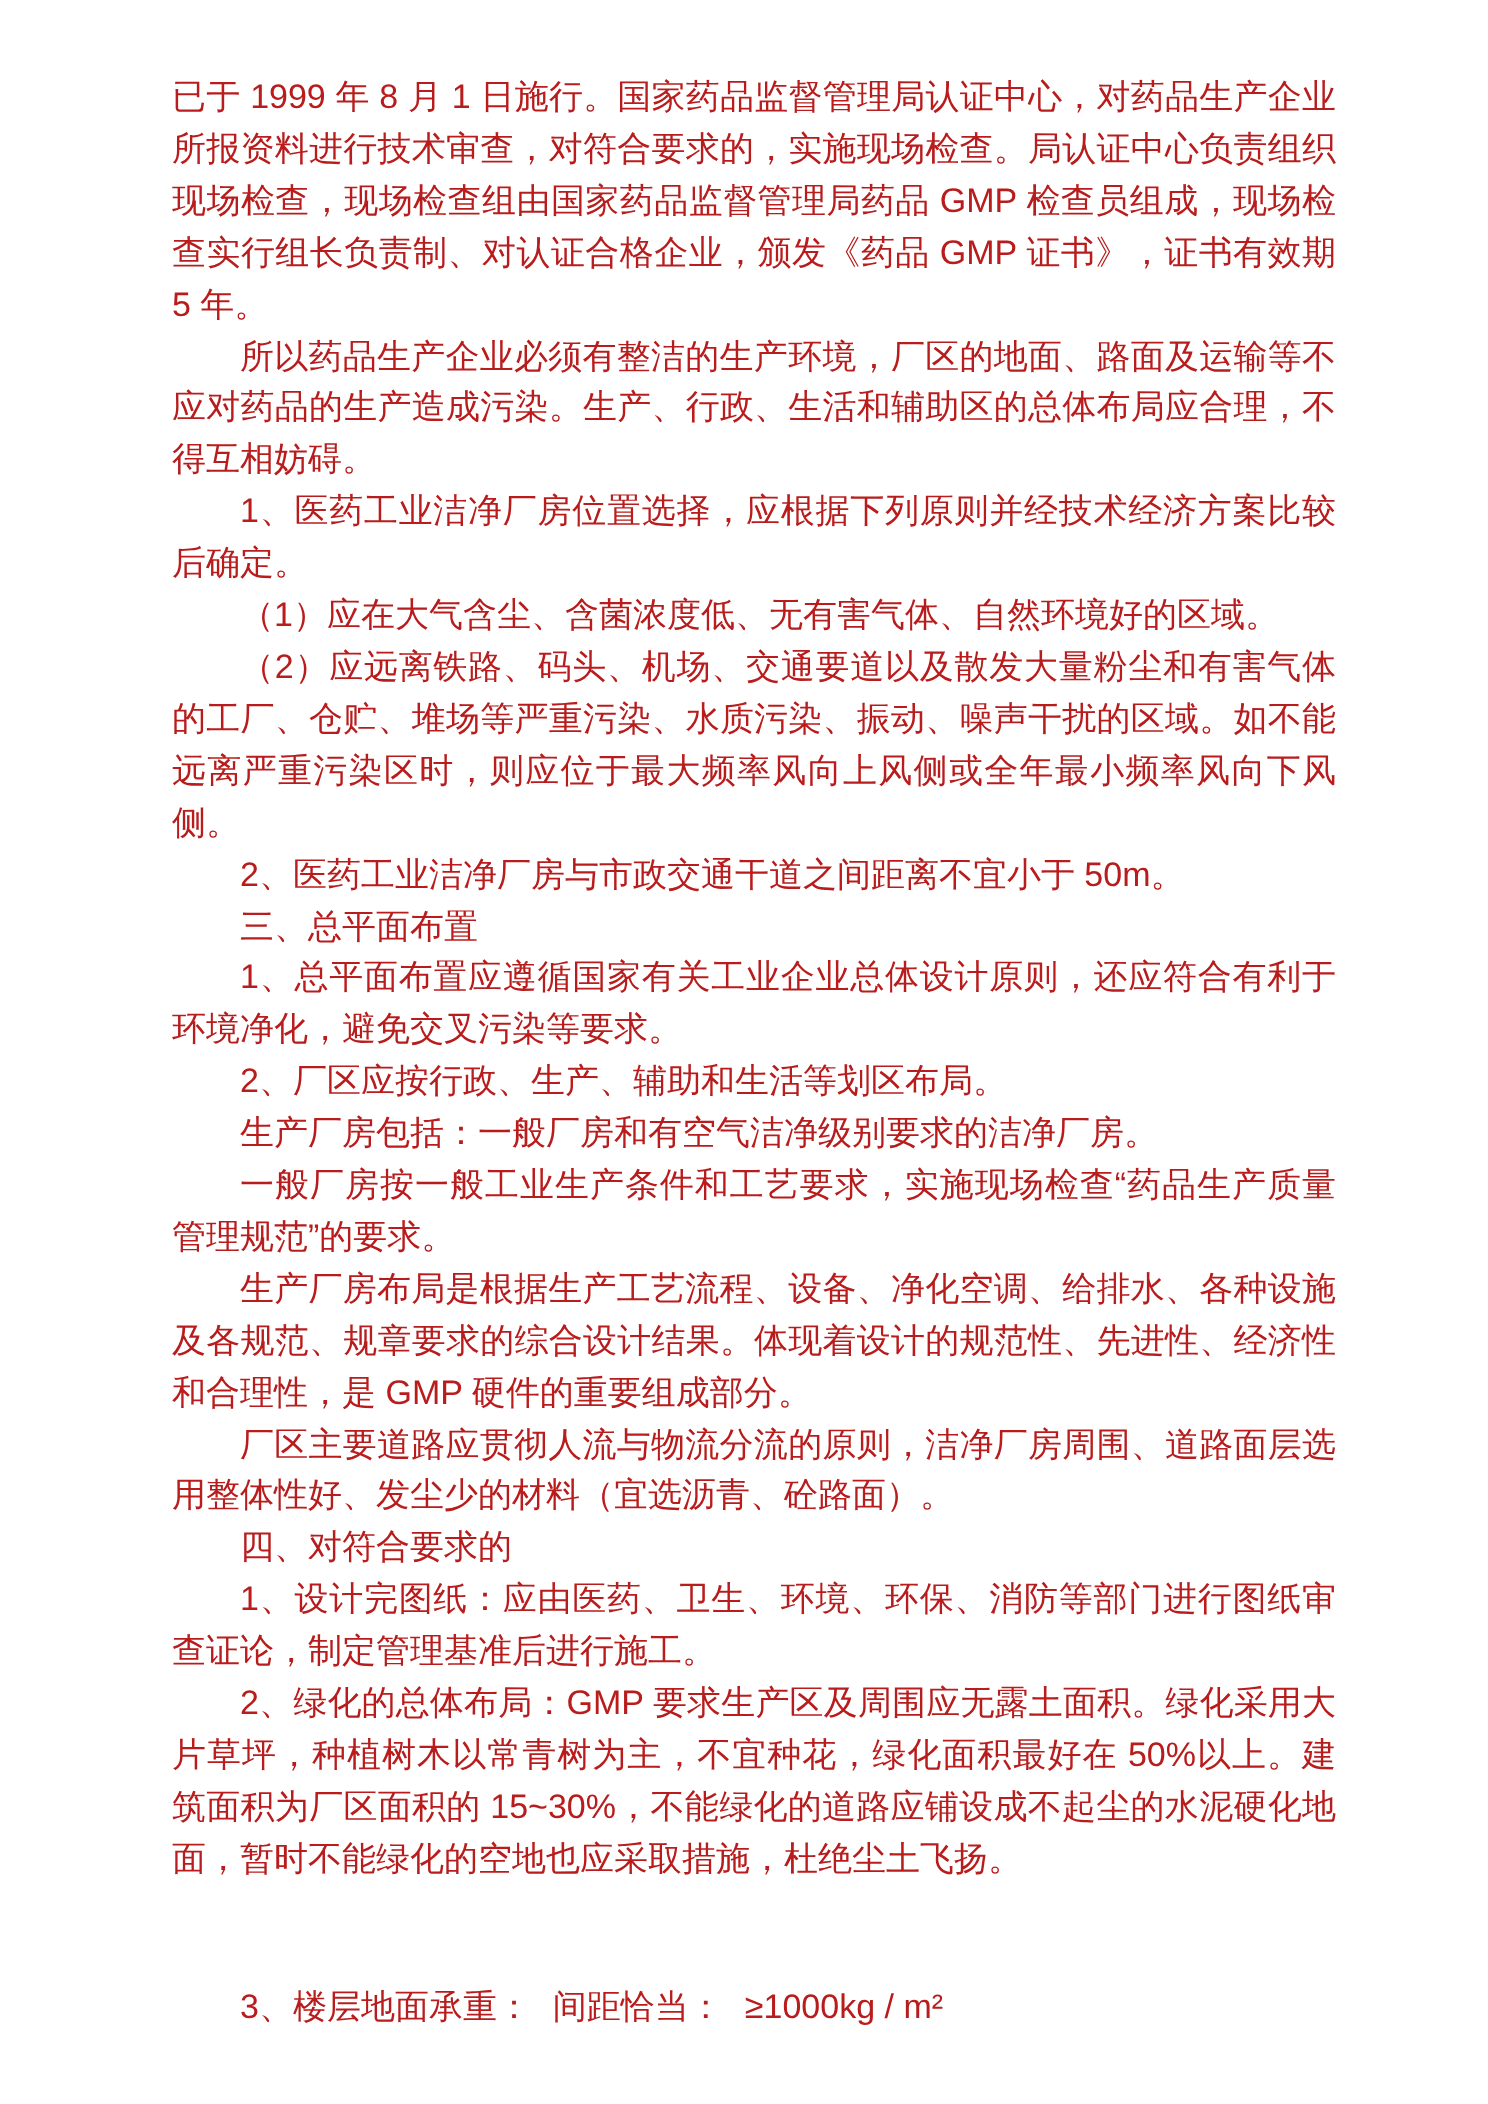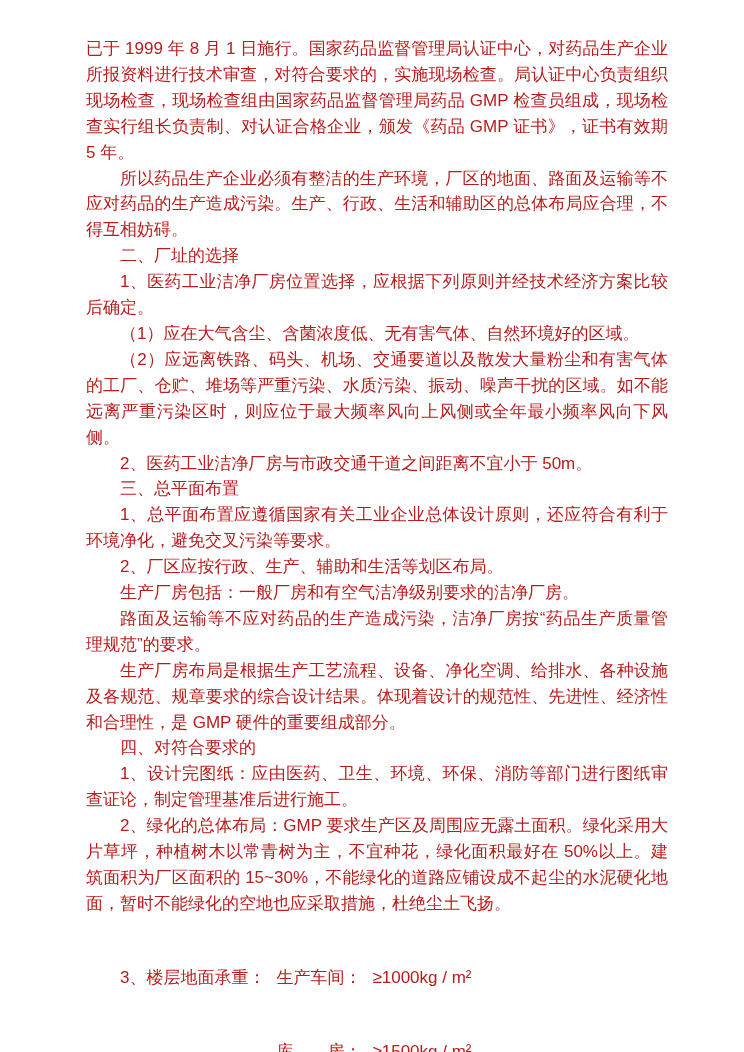--- a/index.html
+++ b/index.html
@@ -59,39 +59,39 @@
   }
 </style>
 </head>
 <body>
 
 <div class="page">
   <div class="doc">
 
     <p>已于 1999 年 8 月 1 日施行。国家药品监督管理局认证中心，对药品生产企业所报资料进行技术审查，对符合要求的，实施现场检查。局认证中心负责组织现场检查，现场检查组由国家药品监督管理局药品 GMP 检查员组成，现场检查实行组长负责制、对认证合格企业，颁发《药品 GMP 证书》，证书有效期 5 年。</p>
     <p class="indent">所以药品生产企业必须有整洁的生产环境，厂区的地面、路面及运输等不应对药品的生产造成污染。生产、行政、生活和辅助区的总体布局应合理，不得互相妨碍。</p>
-    <p class="indent">二、厂址的选择</p>
     <p class="indent">1、医药工业洁净厂房位置选择，应根据下列原则并经技术经济方案比较后确定。</p>
     <p class="indent">（1）应在大气含尘、含菌浓度低、无有害气体、自然环境好的区域。</p>
     <p class="indent">（2）应远离铁路、码头、机场、交通要道以及散发大量粉尘和有害气体的工厂、仓贮、堆场等严重污染、水质污染、振动、噪声干扰的区域。如不能远离严重污染区时，则应位于最大频率风向上风侧或全年最小频率风向下风侧。</p>
     <p class="indent">2、医药工业洁净厂房与市政交通干道之间距离不宜小于 50m。</p>
     <p class="indent">三、总平面布置</p>
     <p class="indent">1、总平面布置应遵循国家有关工业企业总体设计原则，还应符合有利于环境净化，避免交叉污染等要求。</p>
     <p class="indent">2、厂区应按行政、生产、辅助和生活等划区布局。</p>
     <p class="indent">生产厂房包括：一般厂房和有空气洁净级别要求的洁净厂房。</p>
-    <p class="indent">路面及运输等不应对药品的生产造成污染，洁净厂房按“药品生产质量管理规范”的要求。</p>
+    <p class="indent">一般厂房按一般工业生产条件和工艺要求，实施现场检查“药品生产质量管理规范”的要求。</p>
     <p class="indent">生产厂房布局是根据生产工艺流程、设备、净化空调、给排水、各种设施及各规范、规章要求的综合设计结果。体现着设计的规范性、先进性、经济性和合理性，是 GMP 硬件的重要组成部分。</p>
+    <p class="indent">厂区主要道路应贯彻人流与物流分流的原则，洁净厂房周围、道路面层选用整体性好、发尘少的材料（宜选沥青、砼路面）。</p>
     <p class="indent">四、对符合要求的</p>
     <p class="indent">1、设计完图纸：应由医药、卫生、环境、环保、消防等部门进行图纸审查证论，制定管理基准后进行施工。</p>
     <p class="indent">2、绿化的总体布局：GMP 要求生产区及周围应无露土面积。绿化采用大片草坪，种植树木以常青树为主，不宜种花，绿化面积最好在 50%以上。建筑面积为厂区面积的 15~30%，不能绿化的道路应铺设成不起尘的水泥硬化地面，暂时不能绿化的空地也应采取措施，杜绝尘土飞扬。</p>
 
     <div class="load-block">
       <div class="load-row">
         <span class="load-intro">3、楼层地面承重：</span>
-        <span class="load-label">生产车间：</span>
+        <span class="load-label">间距恰当：</span>
         <span class="load-value">≥1000kg / m²</span>
       </div>
       <div class="load-row">
         <span class="load-intro"></span>
         <span class="load-label">库　　房：</span>
         <span class="load-value">≥1500kg / m²</span>
       </div>
       <div class="load-row">
         <span class="load-intro"></span>
         <span class="load-label">实 验 室：</span>

